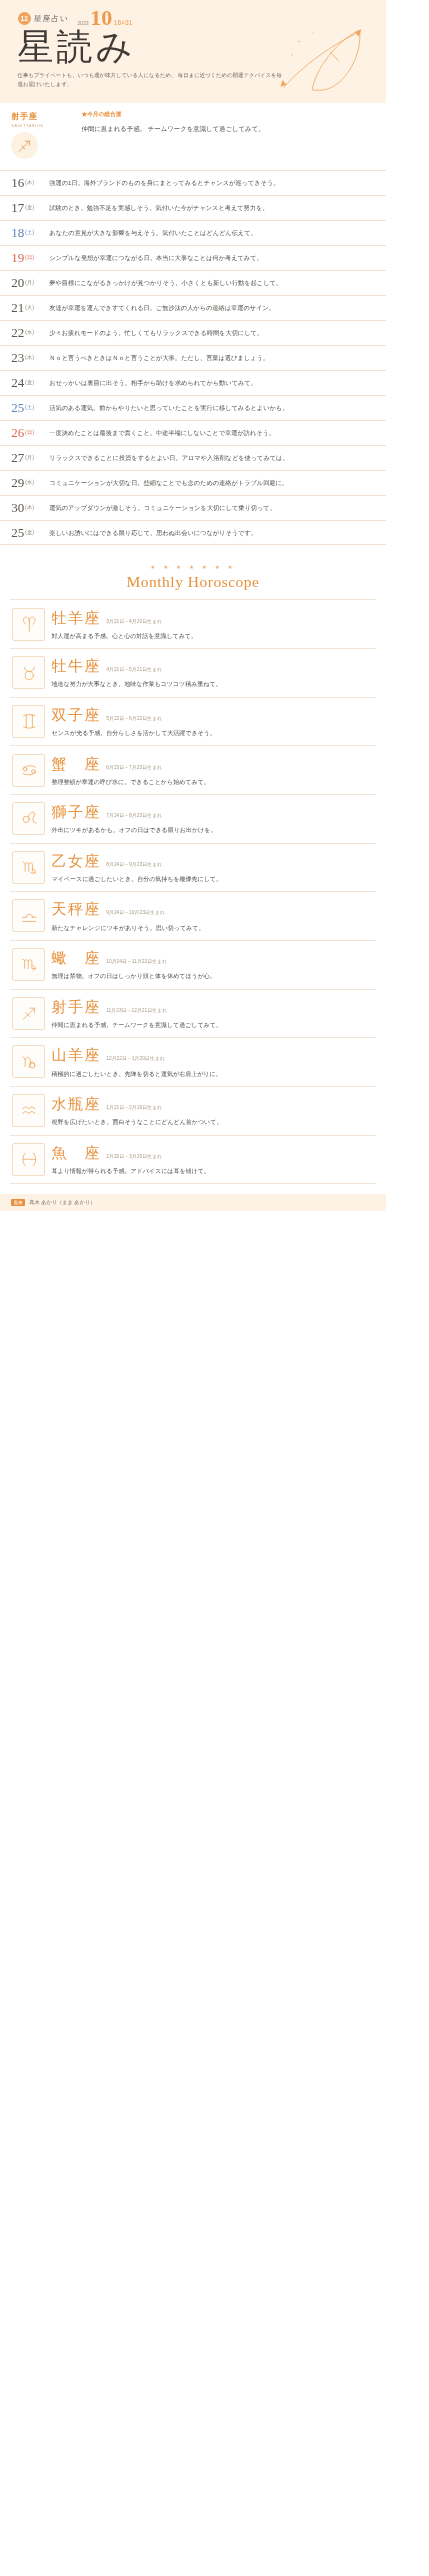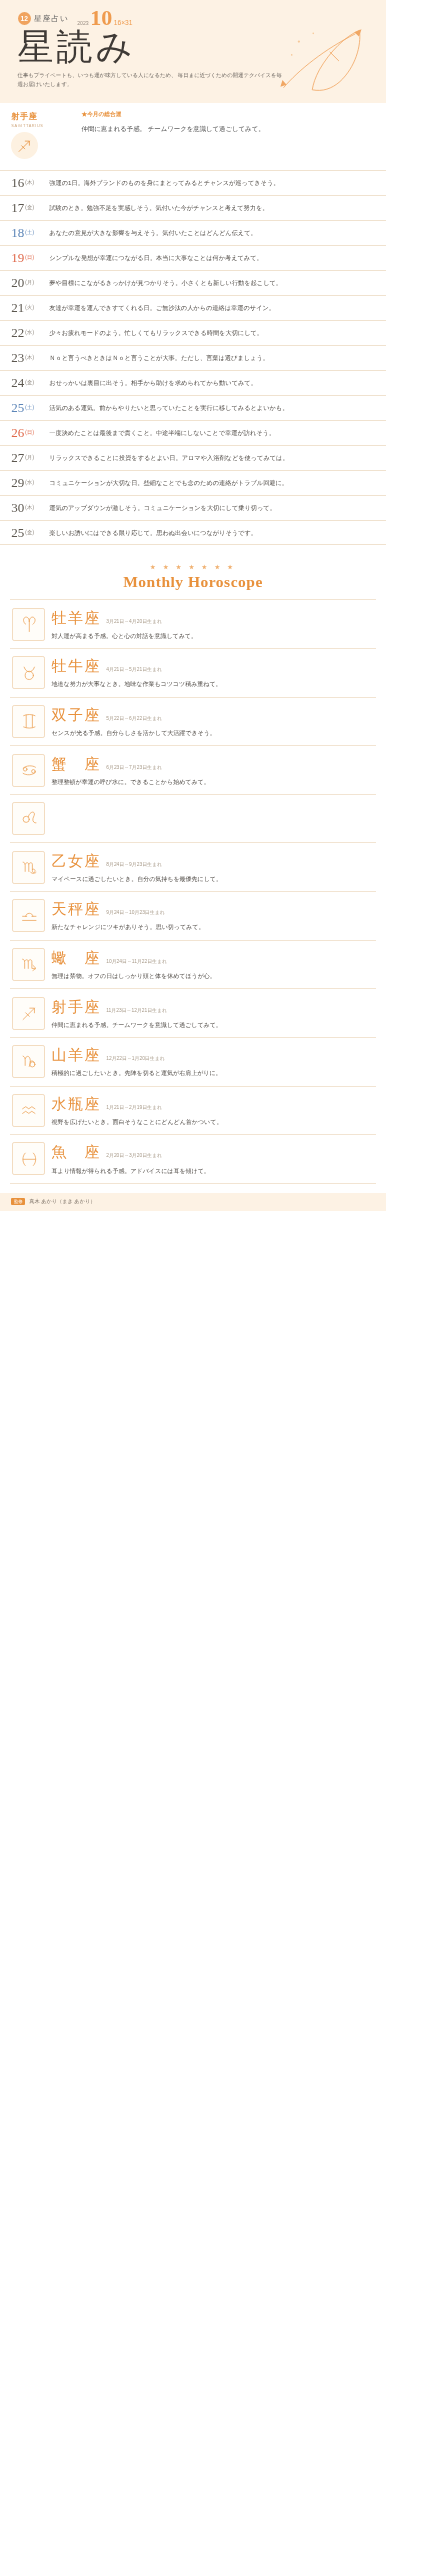--- a/index.html
+++ b/index.html
@@ -88,21 +88,21 @@
     flex: 0 0 38px; display:flex; align-items:center; gap:1px;
     font-family:"Liberation Serif", serif;
   }
   .day-num .n { font-size: 13px; color:#5c574f; line-height:1; }
   .day-num .w { font-size: 5.2px; color:#8d867d; }
   .day-row.sun .day-num .n, .day-row.sun .day-num .w { color:#e0694b; }
   .day-row.sat .day-num .n, .day-row.sat .day-num .w { color:#5d86b8; }
   .day-text { flex:1; font-size: 6.2px; line-height:1.7; color:#4f4a45; padding-top:1.5px; }
 
   
-  .monthly-head { text-align:center; padding: 13.4px 0 6.2px 0; font-weight: bold; }
+  .monthly-head { text-align:center; padding: 13.4px 0 6.2px 0; }
   .stars { color:#f0b070; font-size: 5.7px; letter-spacing: 3.1px; }
   .monthly-title {
     font-family:"Liberation Serif", serif;
     font-size: 15.5px; color:#e8913c; letter-spacing: 0.5px; margin-top: 3.1px;
   }
 
   .signs { padding: 2.1px 10.3px 9.3px 10.3px; }
   .sign-row {
     display:flex; align-items:flex-start; gap: 6.2px;
     border-top: 0.5px solid #f2e4d2;
@@ -406,20 +406,27 @@
 
     <div class="sign-row">
       <div class="sign-ico">
         <svg width="20.6" height="20.6" viewBox="0 0 40 40">
             <g fill="none" stroke="#eda257" stroke-width="1.5" stroke-linecap="round">
           <circle cx="14" cy="22" r="6"></circle>
               <path d="M18 17 C20 10 26 6 29 9 C32 12 28 16 27 21 C26 26 30 30 33 29"></path>
             </g>
           </svg>
       </div>
+      <div class="sign-body">
+        <div class="sign-line1">
+          <span class="sign-name">獅子座</span>
+          <span class="sign-dates">7月24日～8月23日生まれ</span>
+        </div>
+        <div class="sign-desc">外出にツキがあるかも。オフの日はできる限りお出かけを。</div>
+      </div>
     </div>
 
     <div class="sign-row">
       <div class="sign-ico">
         <svg width="20.6" height="20.6" viewBox="0 0 40 40">
             <g fill="none" stroke="#eda257" stroke-width="1.5" stroke-linecap="round">
           <path d="M8 10 C11 10 12 13 12 16 L12 28"></path>
               <path d="M12 14 C14 10 18 10 19 14 L19 28"></path>
               <path d="M19 14 C21 10 25 10 26 14 L26 26 C26 31 30 33 33 30"></path>
               <path d="M26 24 C30 22 33 26 30 30 C28 33 24 32 22 29"></path>

